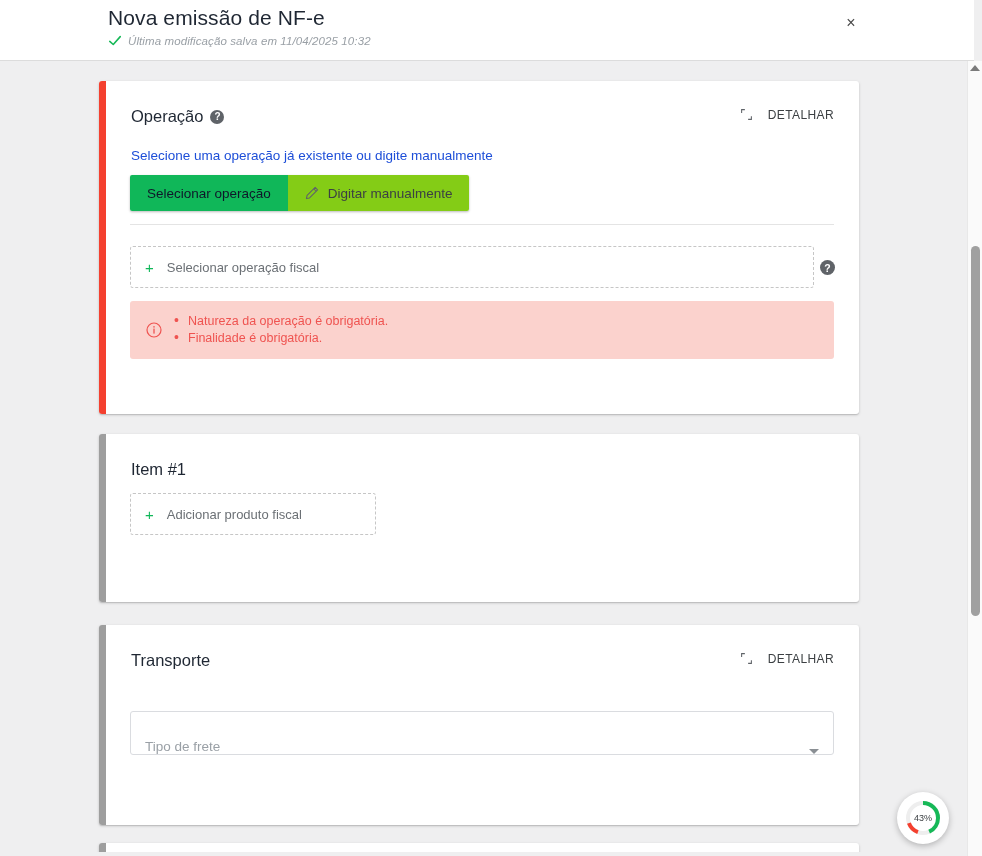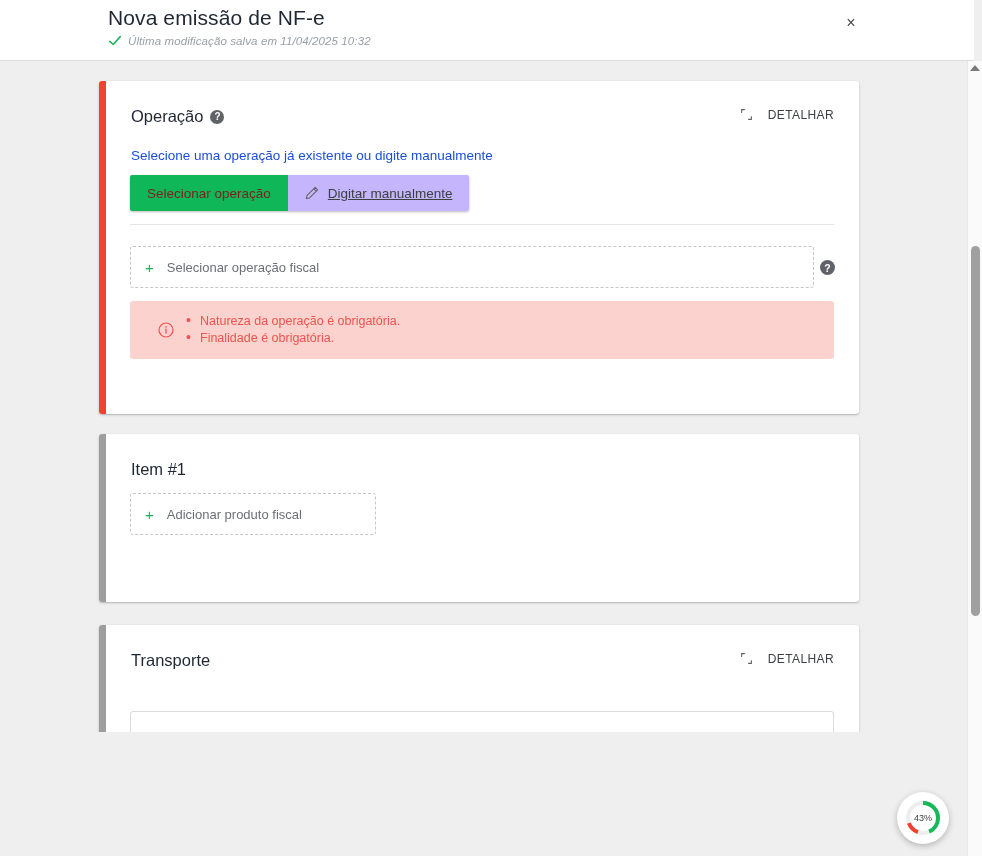--- a/index.html
+++ b/index.html
@@ -30,21 +30,21 @@
   }
   .close-btn {
     position: absolute; left: 838px; top: 10px; width: 26px; height: 26px;
     display: flex; align-items: center; justify-content: center;
     cursor: pointer; color: #4a4a4a; font-size: 16px; line-height: 1;
     background: transparent; border: none;
   }
 
   
   .content {
-    position: absolute; left: 0; top: 61px; width: 967px; height: 671px;
+    position: absolute; left: 0; top: 61px; width: 967px; height: 791px;
     background: #efeff0; overflow: hidden;
   }
 
   
   .card {
     position: absolute; background: #ffffff;
     border-radius: 3px;
     box-shadow: 0 1px 3px rgba(0,0,0,.18), 0 1px 1px rgba(0,0,0,.10);
     display: flex;
   }
@@ -83,22 +83,22 @@
   .toggle-group {
     position: absolute; left: 24px; top: 94px;
     display: flex; border-radius: 2px; overflow: hidden;
     box-shadow: 0 1px 3px rgba(0,0,0,.16), 0 1px 2px rgba(0,0,0,.12);
   }
   .toggle-btn {
     height: 36px; display: flex; align-items: center; gap: 9px;
     padding: 0 17px; font-size: 13.5px; border: none; cursor: pointer;
     font-family: "Liberation Sans", sans-serif; white-space: nowrap;
   }
-  .toggle-btn.active { background: #10b759; color: #7f1d1d; }
-  .toggle-btn.inactive { background: #c4b5fd; color: #3c4043; text-decoration: underline; }
+  .toggle-btn.active { background: #10b759; color: #0f172a; }
+  .toggle-btn.inactive { background: #84cc16; color: #3c4043; }
   .pencil-icon { width: 14px; height: 14px; display: block; }
 
   .divider {
     position: absolute; left: 24px; top: 143px; width: 704px; height: 1px;
     background: #e4e4e4;
   }
 
   
   .dashed-field {
     position: absolute;
@@ -115,21 +115,21 @@
     display: inline-flex; align-items: center; justify-content: center;
     width: 15px; height: 15px; border-radius: 50%;
     background: #5f6368; color: #fff; font-size: 10.5px; font-weight: bold;
     cursor: pointer;
   }
 
   
   .alert {
     position: absolute; left: 24px; top: 220px; width: 704px;
     background: #fbd2cd; border-radius: 3px;
-    display: flex; align-items: center; gap: 12px; padding: 12px 28px;
+    display: flex; align-items: center; gap: 12px; padding: 12px 16px;
   }
   .alert-icon { width: 16px; height: 16px; flex: 0 0 16px; display: block; }
   .alert-list { list-style: none; }
   .alert-list li {
     font-size: 12.5px; color: #ef5350; line-height: 17px;
     position: relative; padding-left: 14px;
   }
   .alert-list li:before {
     content: "•"; position: absolute; left: 0; top: -1px; font-size: 14px;
   }

